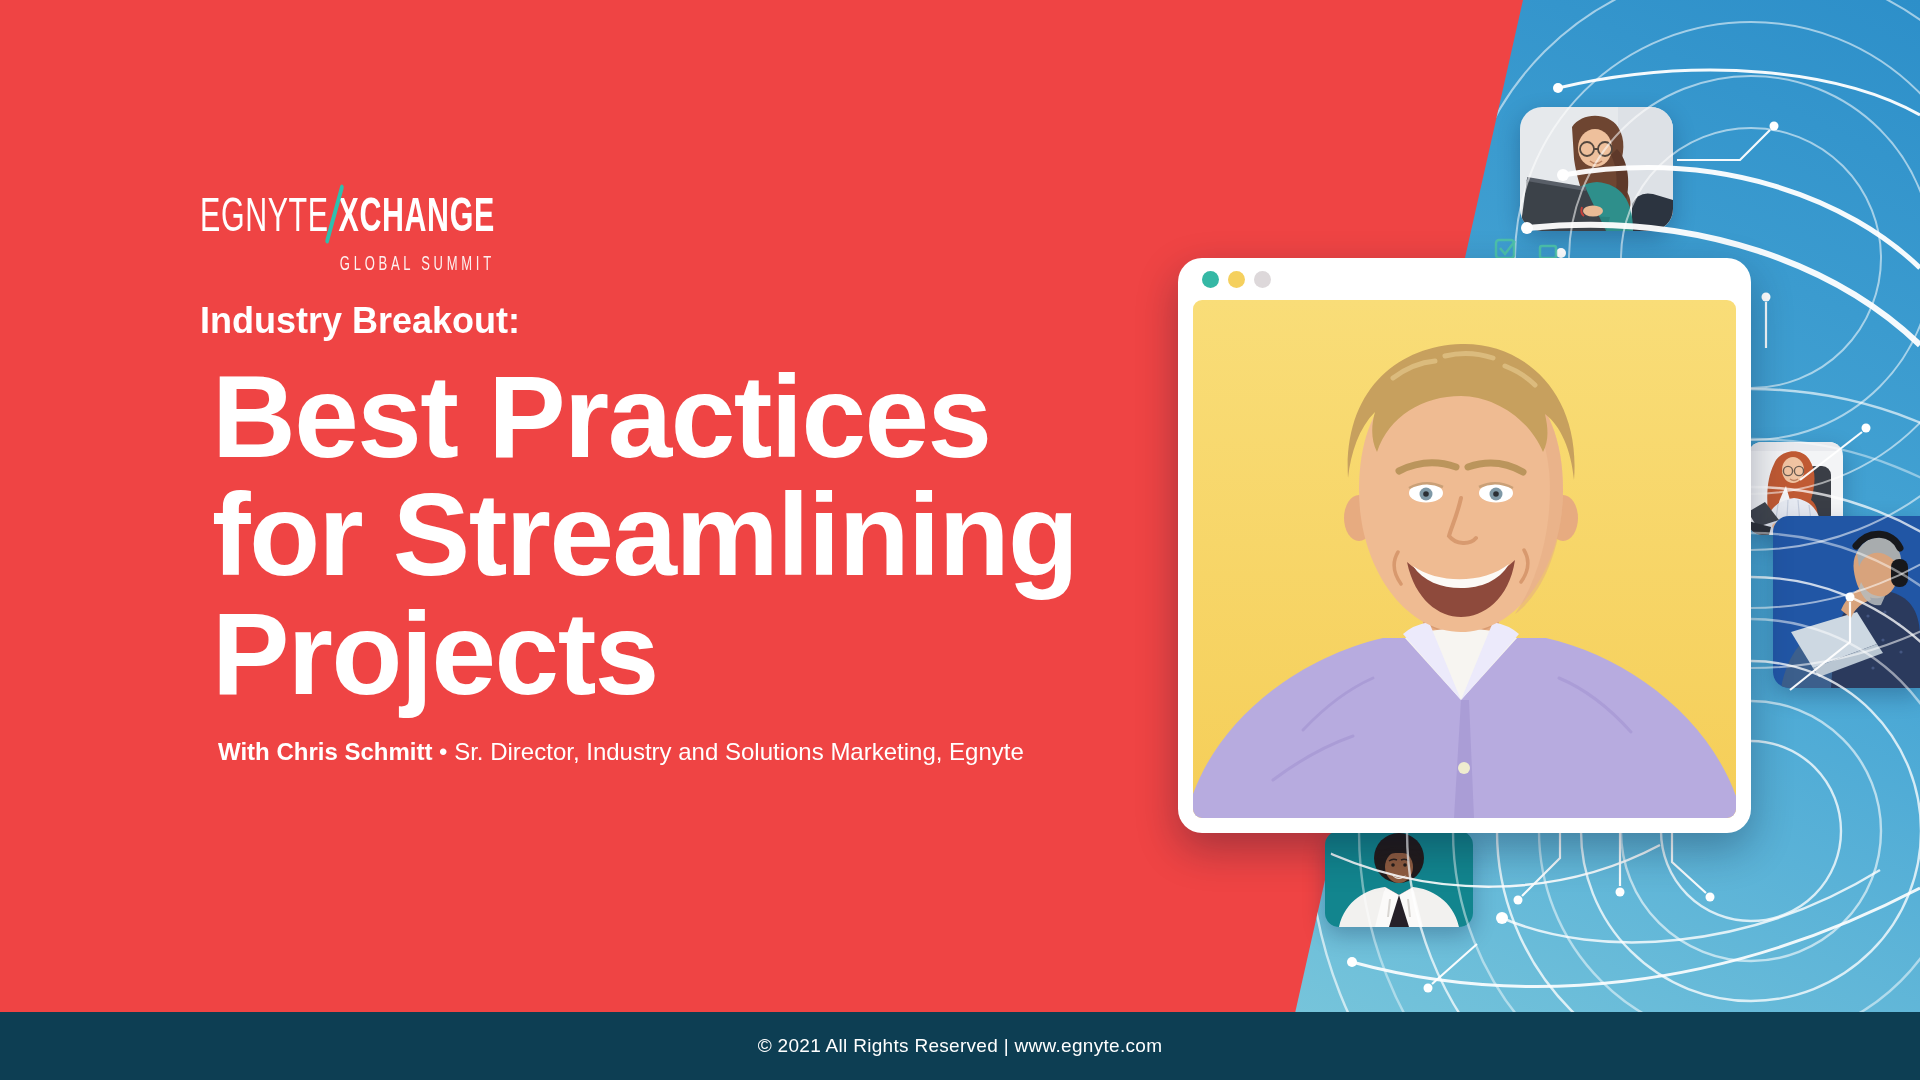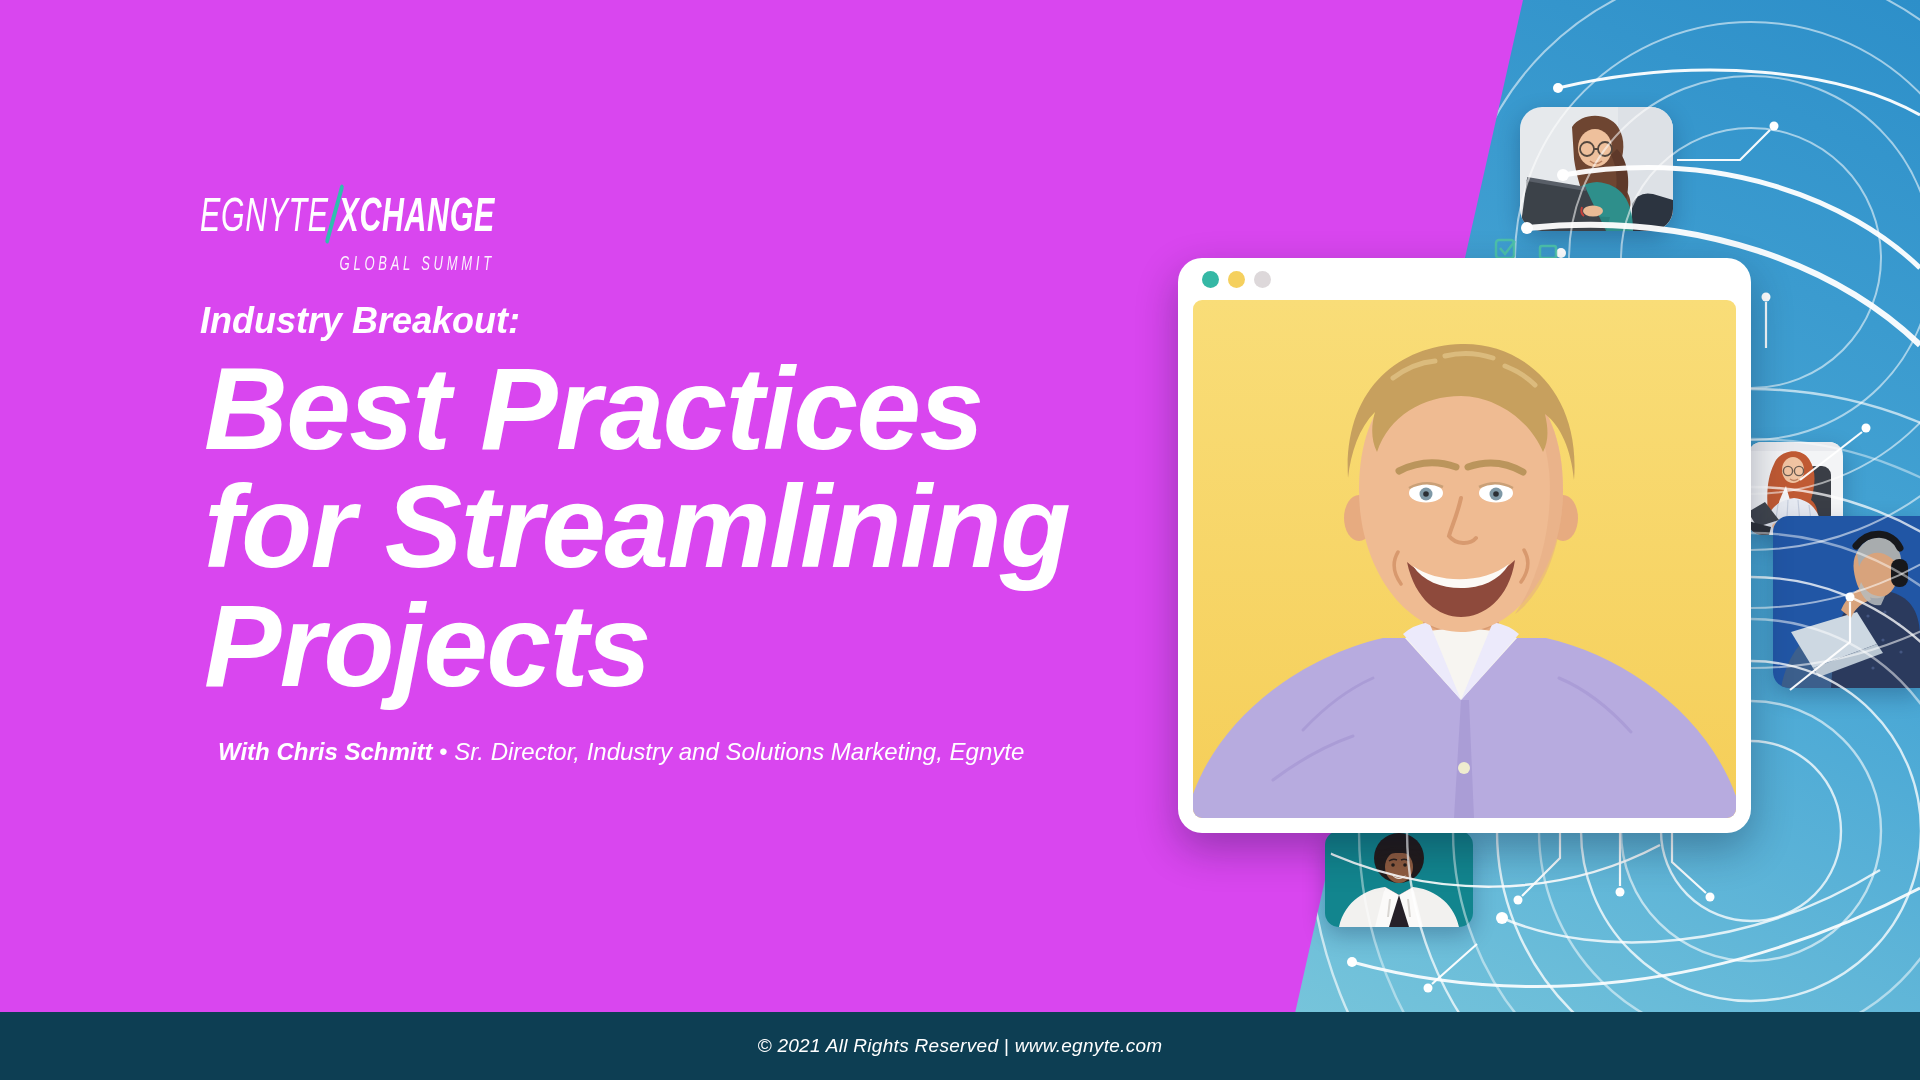--- a/index.html
+++ b/index.html
@@ -38,36 +38,36 @@
   .logo-row1{display:flex;align-items:center;font-size:49px;line-height:1;letter-spacing:1px;white-space:nowrap;}
   .brand-light{font-weight:400;}
   .brand-bold{font-weight:700;}
   .slash{display:inline-block;width:6px;height:64px;background:#2fbfae;
          border-radius:3px;transform:rotate(24deg);margin:0 3px 0 7px;}
   .logo-row2{font-size:21px;font-weight:400;letter-spacing:6px;text-align:right;
              margin-top:5px;color:rgba(255,255,255,.92);white-space:nowrap;}
 
   .kicker{position:absolute;left:200px;top:300px;z-index:5;
           font-size:36px;font-weight:700;color:#fff;}
-  .title{position:absolute;left:196px;top:342px;z-index:5;margin:8px;
+  .title{position:absolute;left:196px;top:342px;z-index:5;margin:16px;
          font-size:116px;font-weight:700;line-height:1.02;letter-spacing:-1.5px;color:#fff;}
   .title span{display:block;}
   .speaker{position:absolute;left:218px;top:737px;width:880px;z-index:5;margin:0;
            font-size:24px;line-height:1.23;color:#fff;font-weight:400;}
   .speaker b{font-weight:700;}
 
   
   .footer{position:absolute;left:0;bottom:0;width:100%;height:68px;z-index:10;
           background:#0d3e53;display:flex;align-items:center;justify-content:center;
           font-size:19px;letter-spacing:.3px;color:#fff;}
 </style>
 </head>
 <body>
 
-<div class="stage" style="background: #d946ef; font-style: italic;">
+<div class="stage" style="background: #ef4444;">
 
   <div class="panel-right"></div>
 
   <div class="thumb thumb-1">
     <svg viewBox="0 0 153 124">
       <rect width="153" height="124" fill="#e6e9ec"></rect>
       <rect x="98" width="55" height="124" fill="#dde1e6"></rect>
       <path d="M112,124 L112,97 Q118,84 133,87 L153,93 L153,124 Z" fill="#2c3440"></path>
       <path d="M52,20 C62,5 88,5 98,20 C106,32 104,48 99,60 L97,78 C111,82 113,98 108,106 L70,106 C60,82 56,66 54,52 Z" fill="#6e4531"></path>
       <path d="M97,42 C109,54 111,78 105,98 L93,98 C99,78 97,60 91,48 Z" fill="#5e392a"></path>

